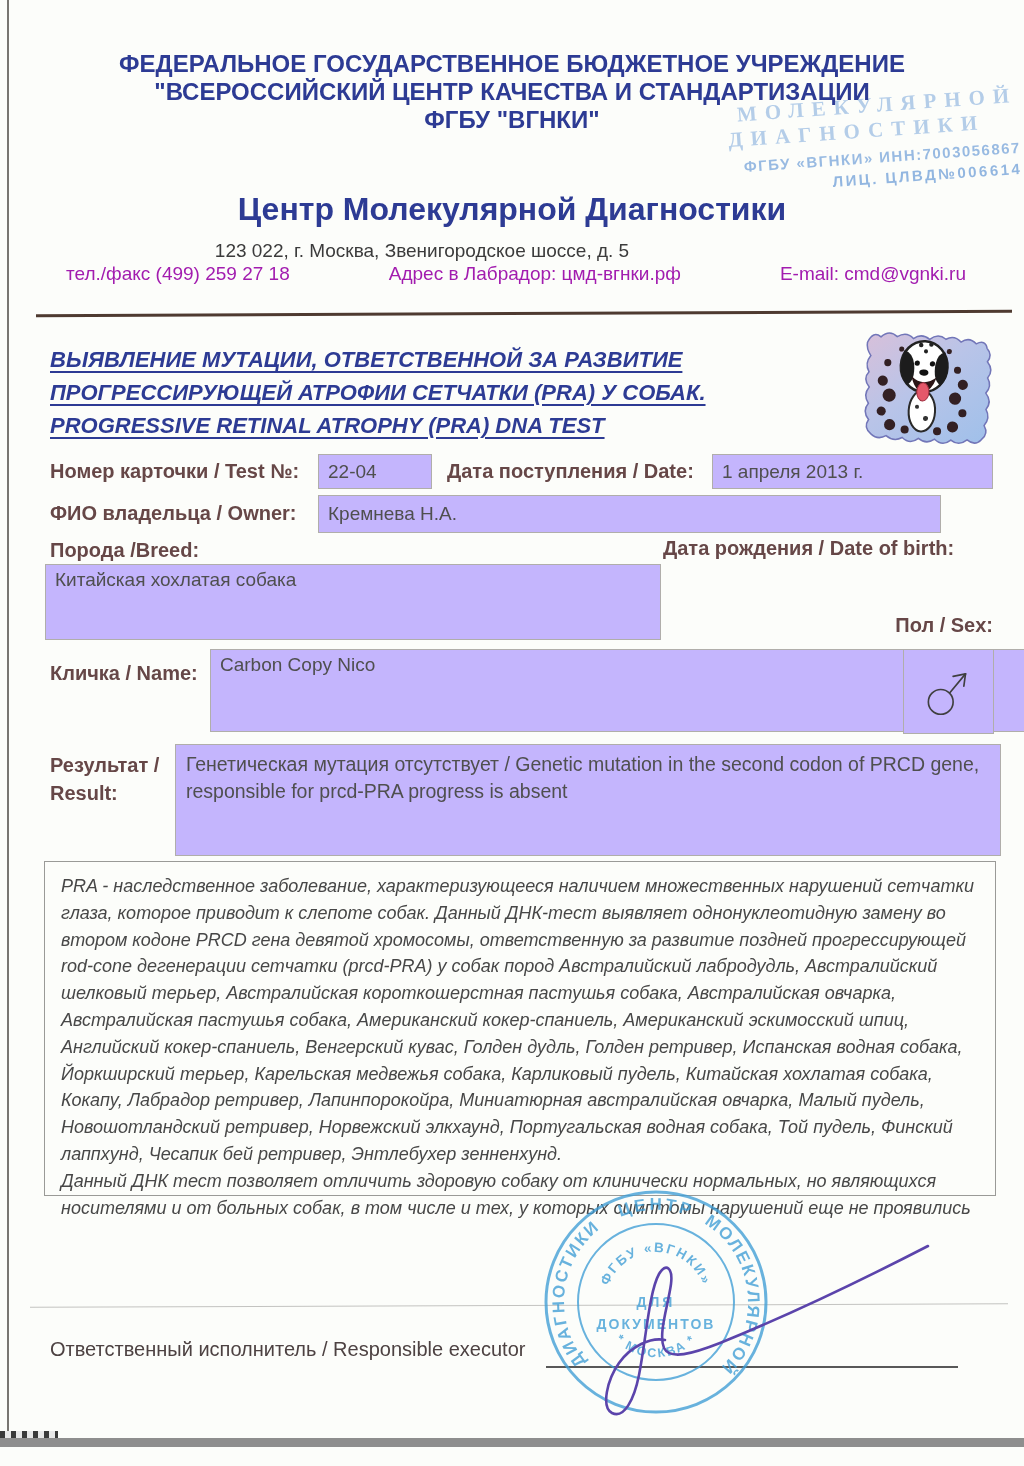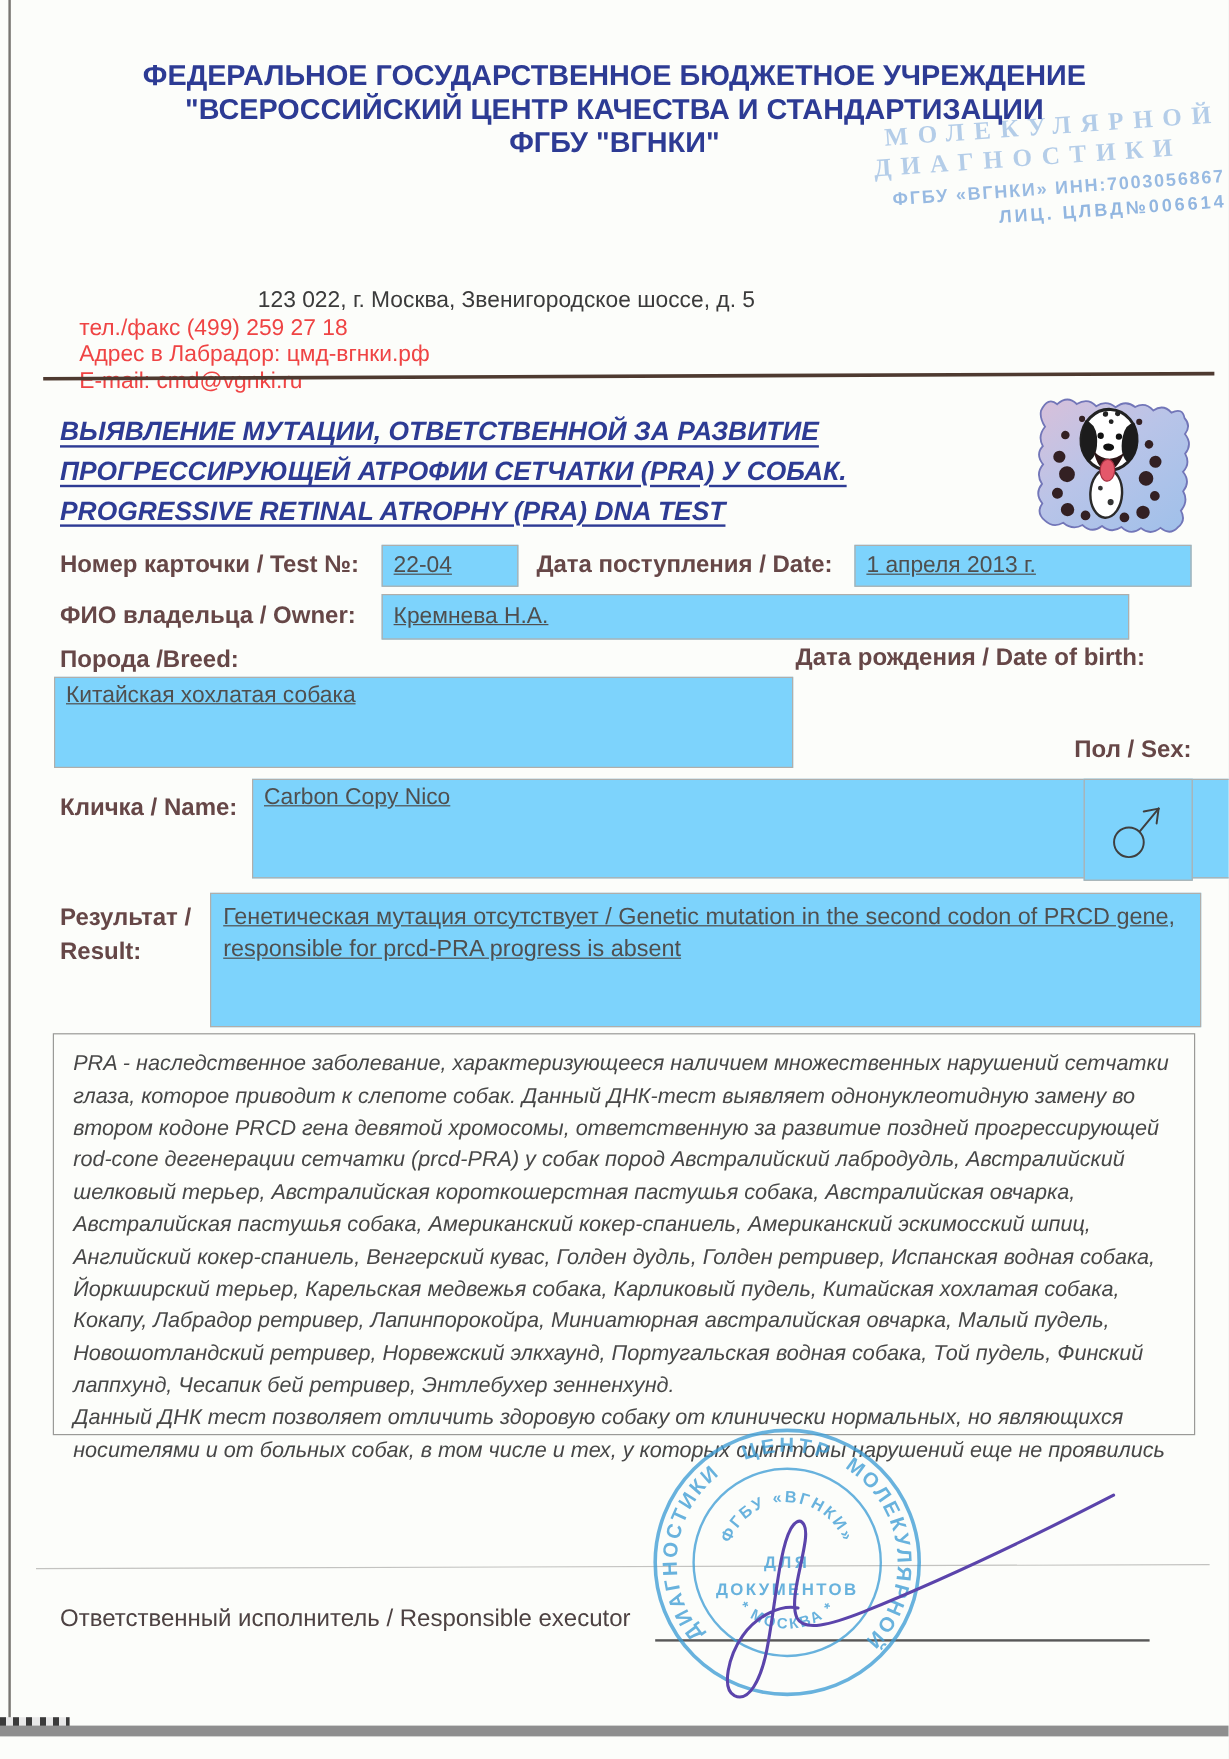--- a/index.html
+++ b/index.html
@@ -25,31 +25,31 @@
   .ink-stamp .l4 { font-size:15px; letter-spacing:2.5px; opacity:.75; margin-top:4px; font-family:"Liberation Sans",sans-serif;}
   
   .org-header {
     position:absolute; top:50px; left:50px; width:924px; z-index:2;
     text-align:center; color:#2d3b94; font-weight:bold; font-size:24px; line-height:28px;
   }
   .center-name { position:absolute; top:191px; left:0; width:1024px; z-index:2; text-align:center;
     color:#2d3b94; font-weight:bold; font-size:32px; }
   .address { position:absolute; top:240px; left:0; width:844px; text-align:center; color:#3b3b3b; font-size:19px; }
   .contacts { position:absolute; top:263px; left:66px; width:900px; display:flex; justify-content:space-between;
-    color:#ef4444; font-size:19px;flex-direction:column; }
+    color:#a21caf; font-size:19px; }
   .rule { position:absolute; top:312px; left:36px; width:976px; height:3px; background:#4e3a30; transform:rotate(-0.25deg); }
   
   .title { position:absolute; top:343px; left:50px; width:810px; color:#2d3b94;
     font-weight:bold; font-style:italic; font-size:22px; line-height:33px; }
   .title span { text-decoration:underline; text-underline-offset:4px; }
   .dog-logo { position:absolute; top:330px; left:858px; width:136px; height:120px; transform:rotate(3deg); }
   
   .lbl { position:absolute; color:#664747; font-weight:bold; font-size:20px; white-space:nowrap; }
-  .box { position:absolute; background:#7dd3fc; border:1px solid #b0aeaa; color:#4f4f4f;
-    font-size:19px; box-sizing:border-box; padding:4px 9px; overflow:hidden;text-decoration:underline; }
+  .box { position:absolute; background:#c4b5fd; border:1px solid #b0aeaa; color:#4f4f4f;
+    font-size:19px; box-sizing:border-box; padding:4px 9px; overflow:hidden; }
   .box.vcenter { display:flex; align-items:center; }
   .sexbox { display:flex; align-items:center; justify-content:center; }
   .result-lbl { line-height:28px; }
   
   .desc-box { position:absolute; left:44px; top:861px; width:952px; height:335px;
     border:1px solid #9a9a97; box-sizing:border-box; padding:11px 16px 0 16px;
     font-style:italic; font-size:18px; line-height:26.8px; color:#474747; }
   .desc-box p { margin:0; }
   
   .fold-line { position:absolute; left:30px; top:1305px; width:978px; height:1px; background:#c3c3c0; transform:rotate(-0.2deg); z-index:1;}
@@ -69,20 +69,21 @@
     <div class="l3">ФГБУ «ВГНКИ»   ИНН:7003056867</div>
     <div class="l4">ЛИЦ.  ЦЛВД№006614</div>
   </div>
 
   <div class="org-header">
     <div>ФЕДЕРАЛЬНОЕ ГОСУДАРСТВЕННОЕ БЮДЖЕТНОЕ УЧРЕЖДЕНИЕ</div>
     <div>"ВСЕРОССИЙСКИЙ ЦЕНТР КАЧЕСТВА И СТАНДАРТИЗАЦИИ</div>
     <div>ФГБУ "ВГНКИ"</div>
   </div>
 
+  <div class="center-name">Центр Молекулярной Диагностики</div>
   <div class="address">123 022, г. Москва, Звенигородское шоссе, д. 5</div>
   <div class="contacts">
     <span>тел./факс (499) 259 27 18</span>
     <span>Адрес в Лабрадор: цмд-вгнки.рф</span>
     <span>E-mail: cmd@vgnki.ru</span>
   </div>
 
   <div class="rule"></div>
 
   <div class="title">

